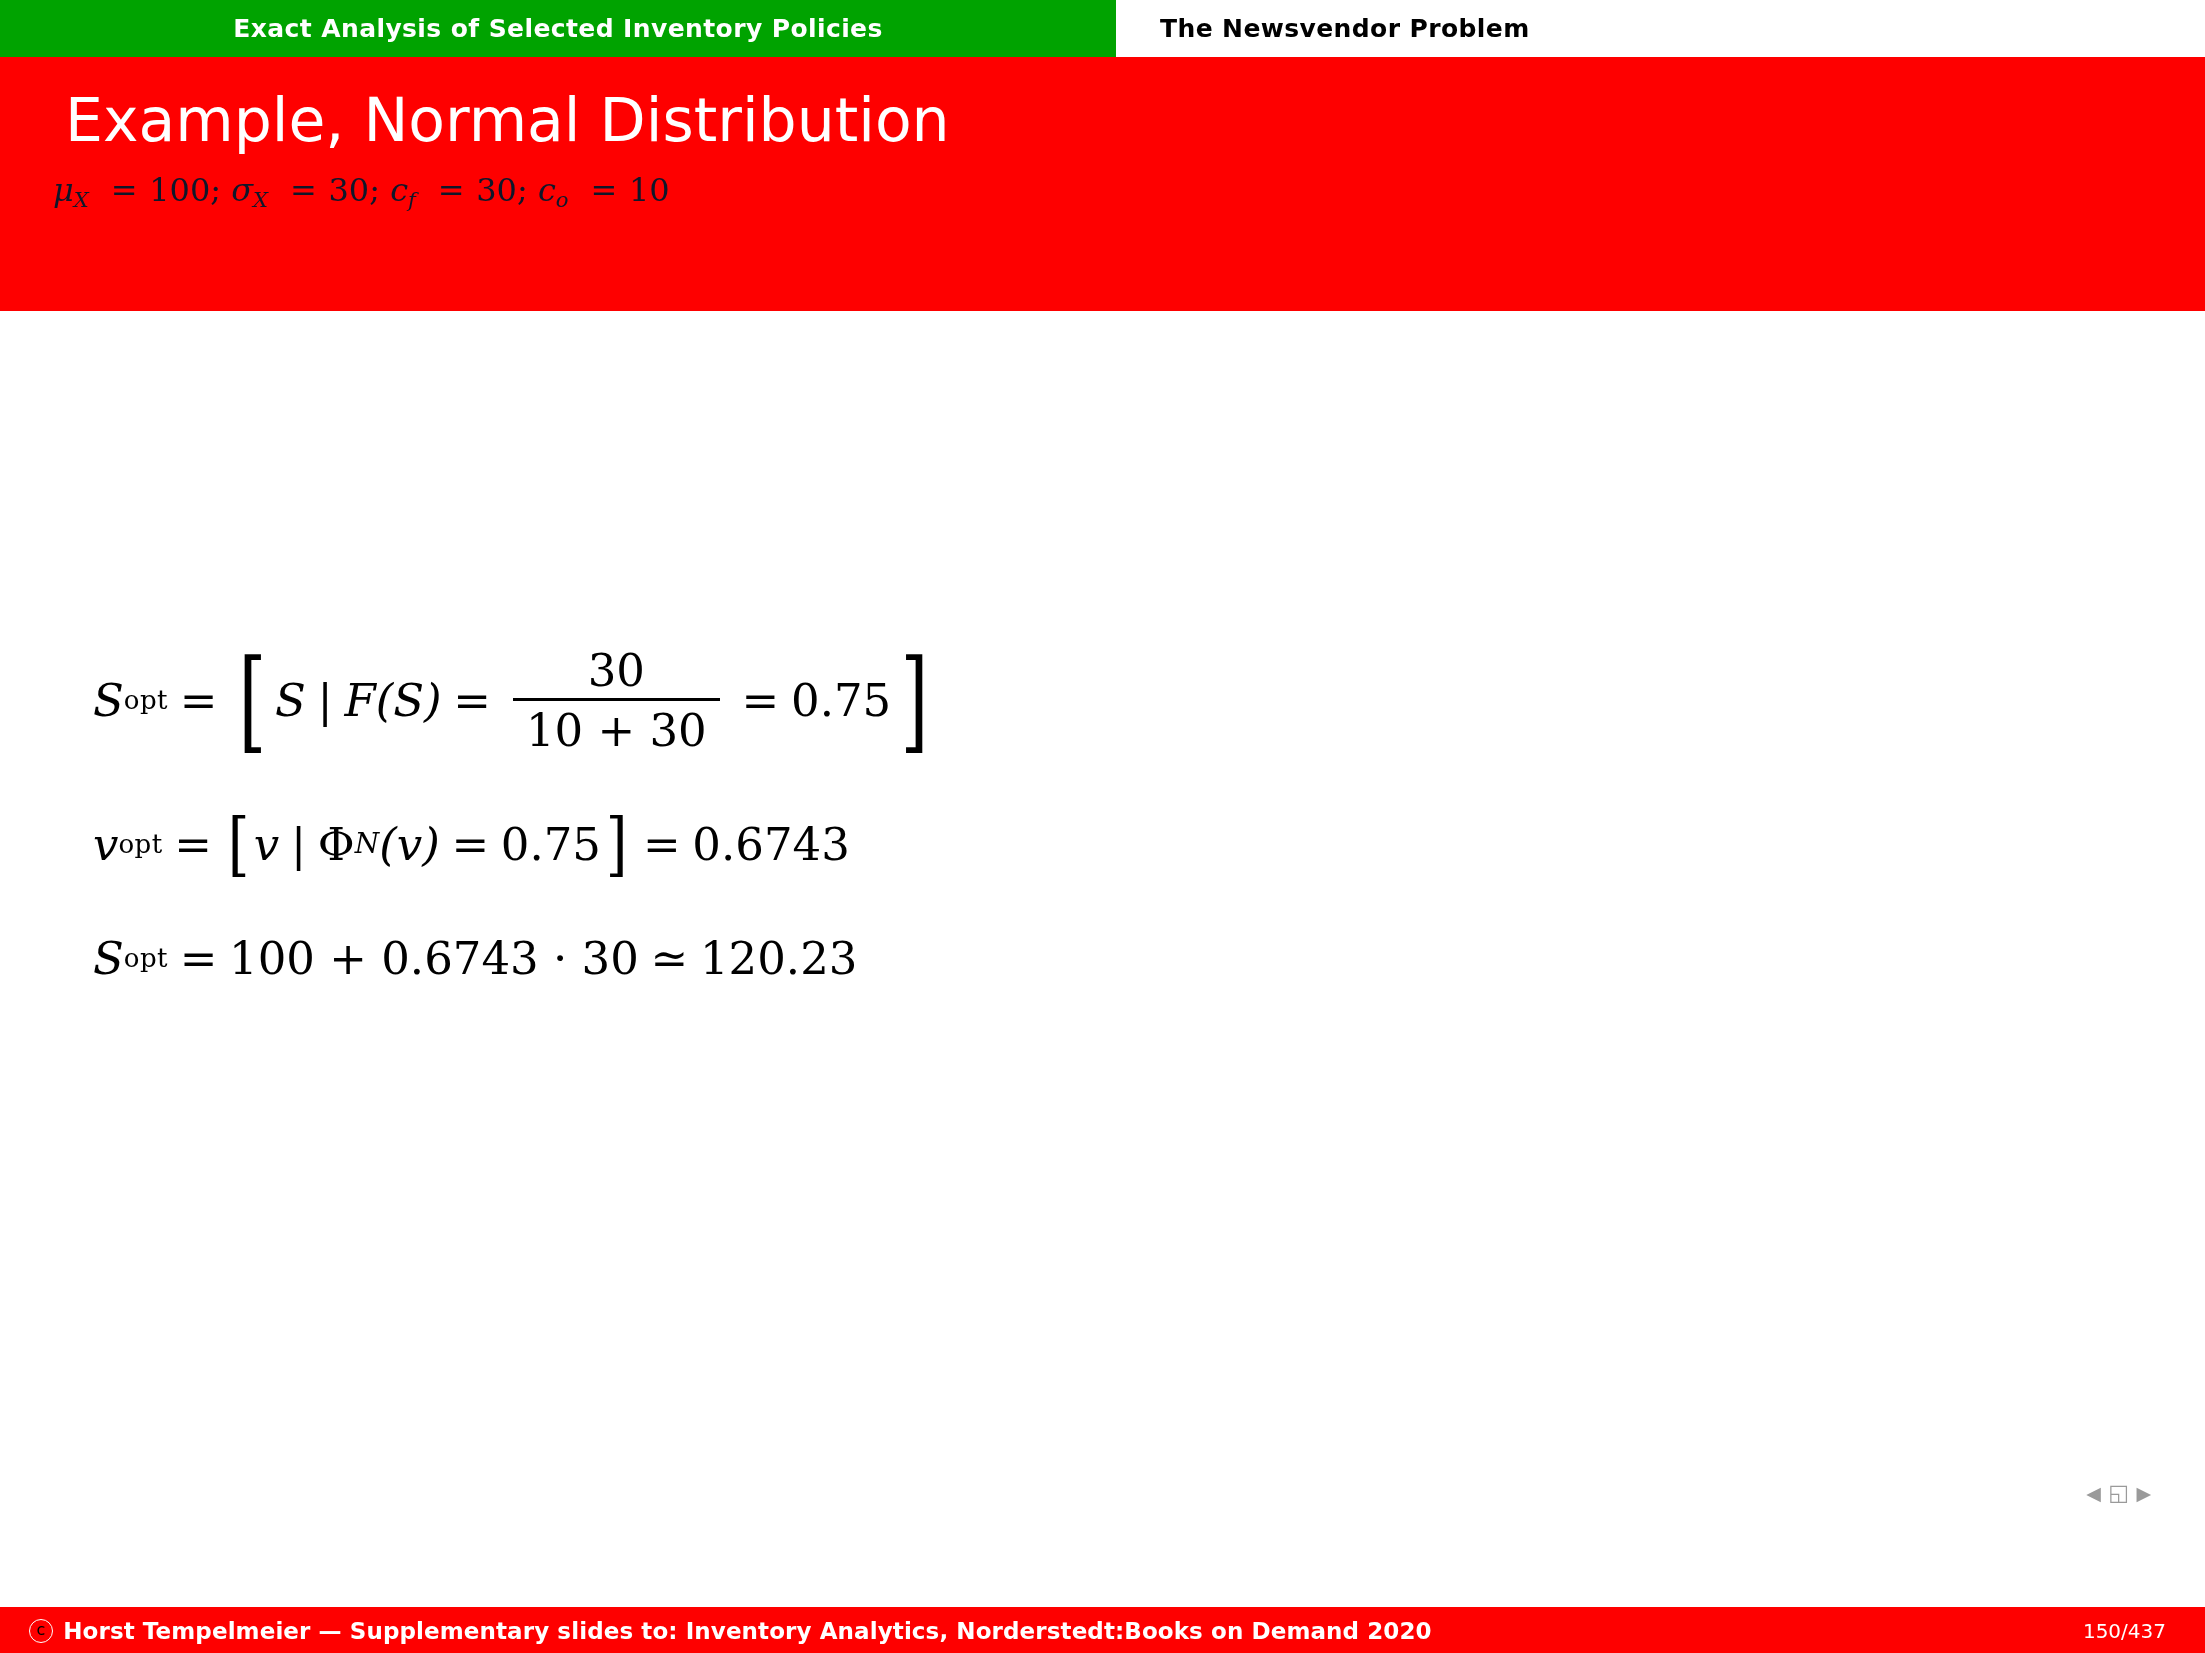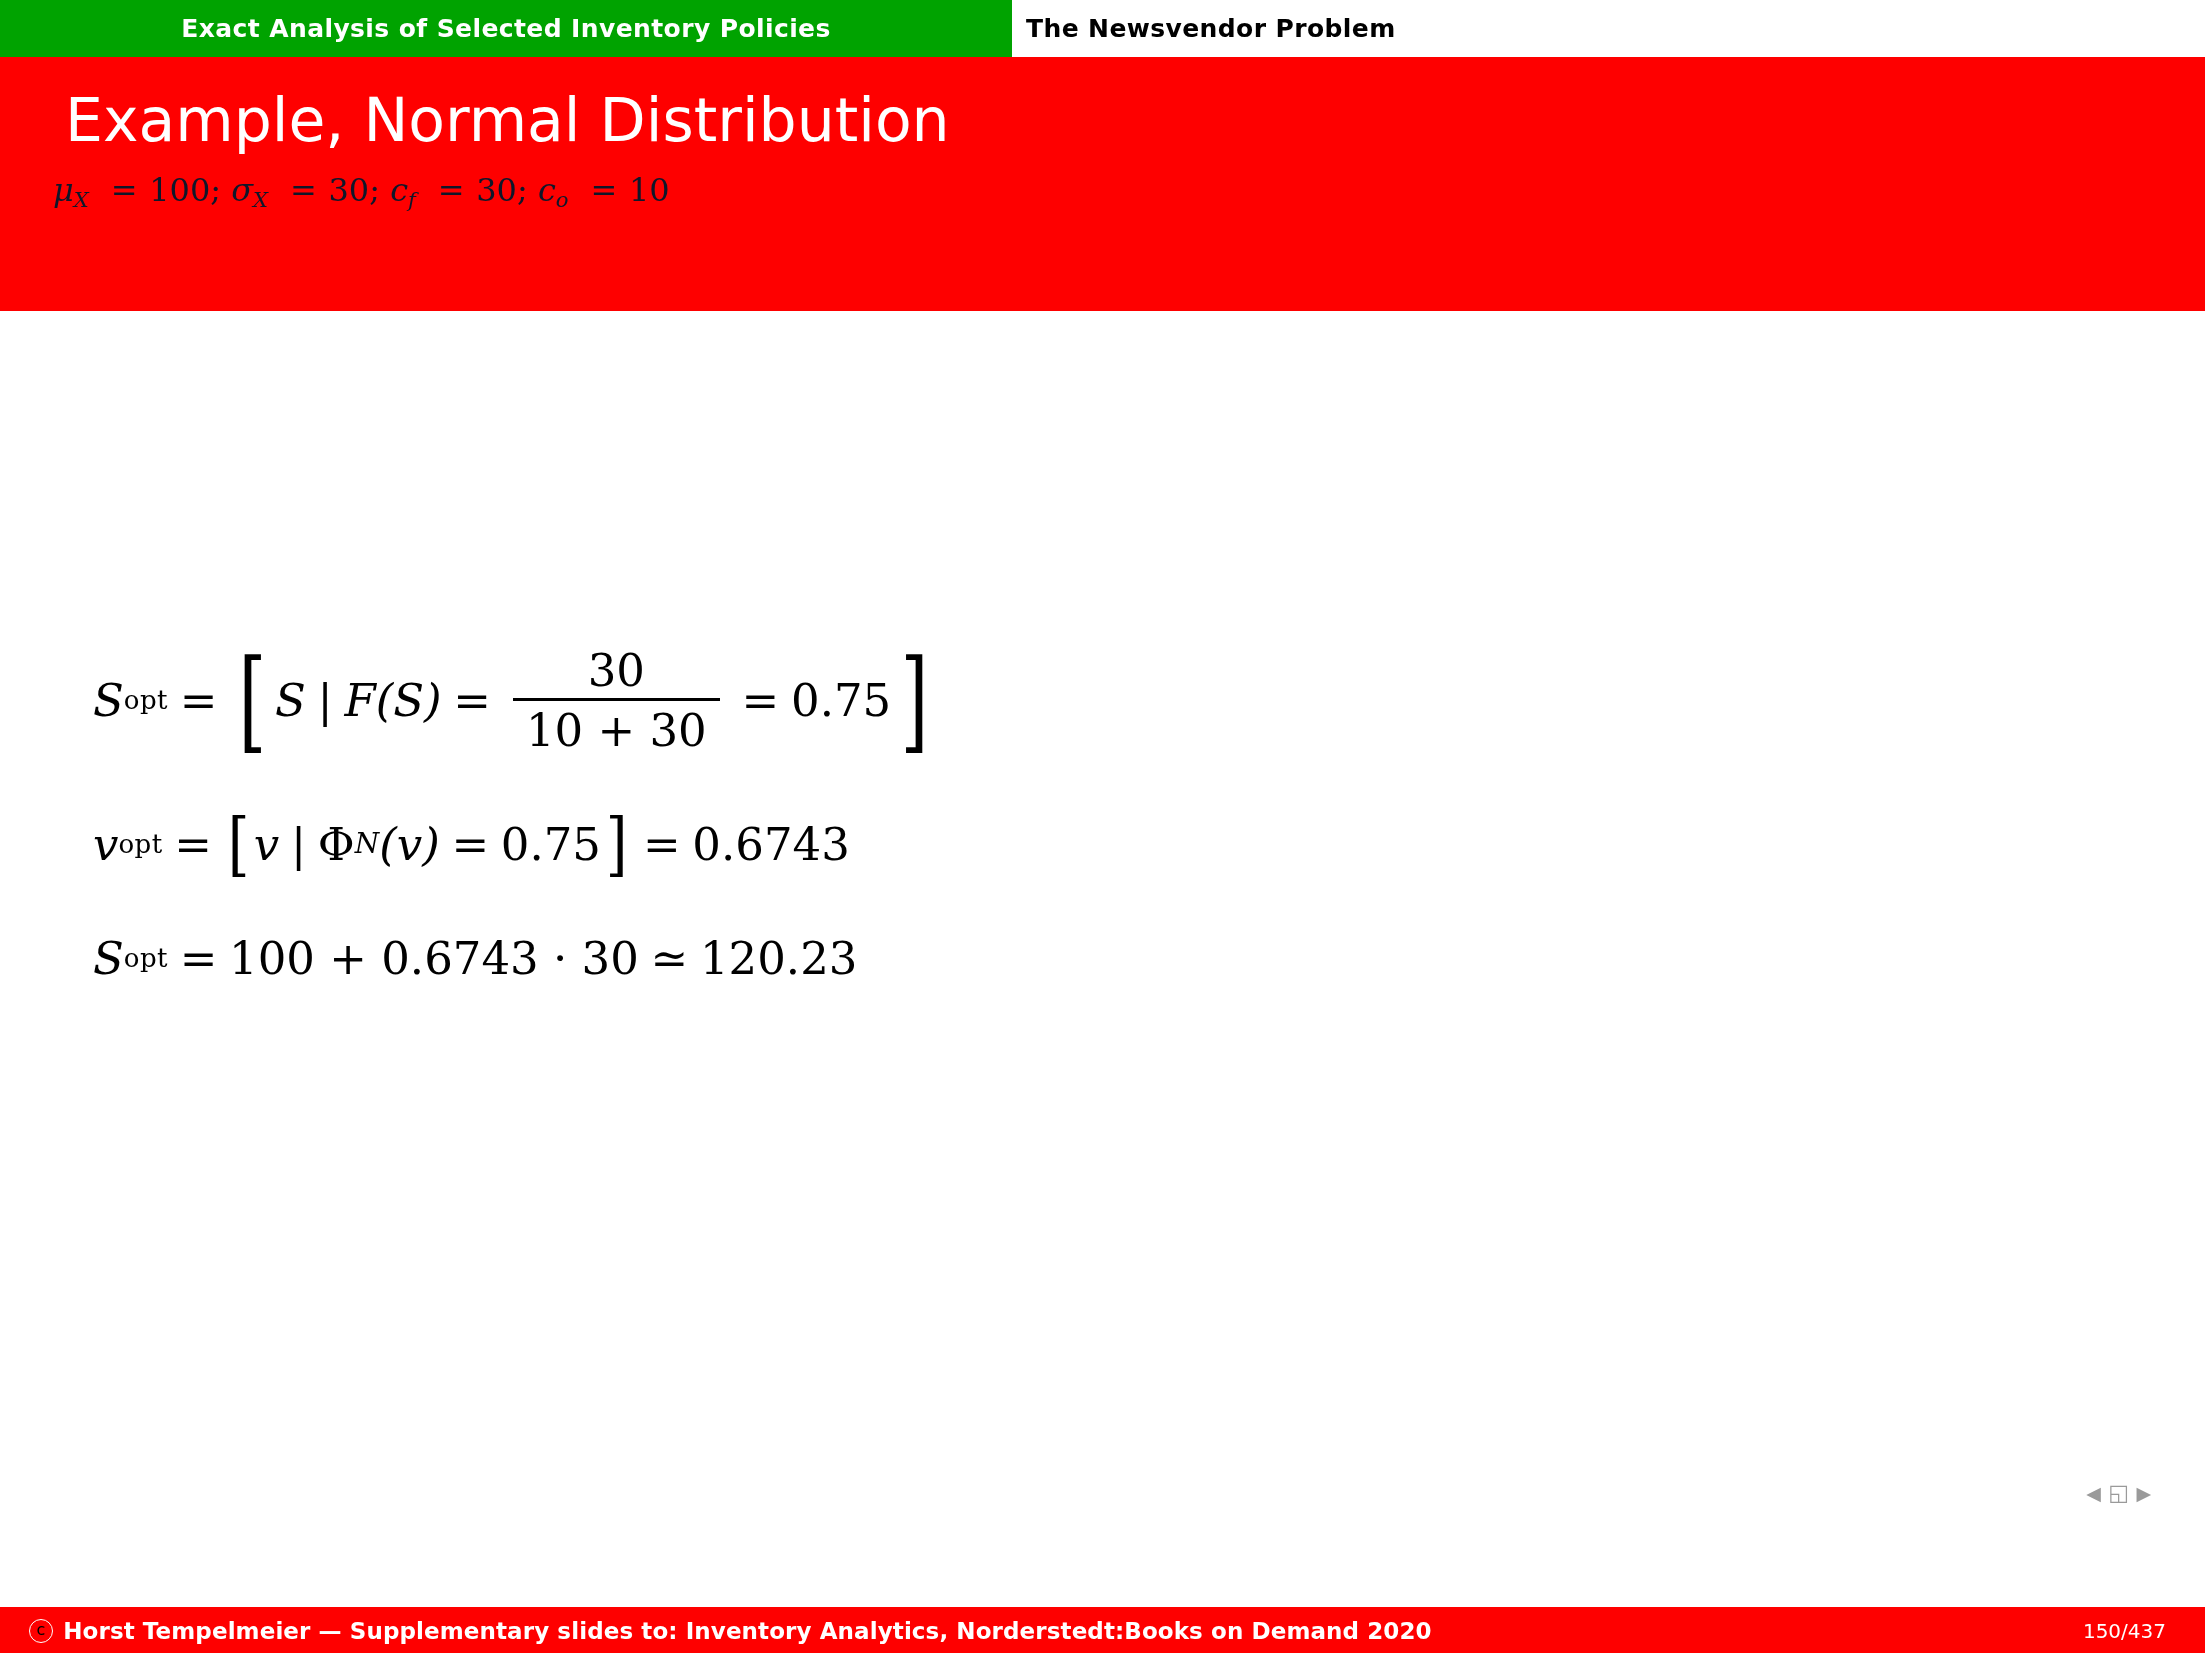--- a/index.html
+++ b/index.html
@@ -20,38 +20,38 @@
     position: absolute;
     top: 0; left: 0;
     width: 2205px;
     height: 57px;
     background: #ffffff;
     display: flex;
     align-items: stretch;
   }
   .topbar-left {
     background: #00a300;
-    width: 1012px;
+    width: 1116px;
     display: flex;
     align-items: center;
     justify-content: center;
   }
   .topbar-left span {
     color: #ffffff;
     font-size: 25px;
     font-weight: bold;
     letter-spacing: 0.4px;
     white-space: nowrap;
   }
   .topbar-right {
     flex: 1;
     background: #ffffff;
     display: flex;
     align-items: center;
-    padding-left: 14px;
+    padding-left: 44px;
   }
   .topbar-right span {
     color: #000000;
     font-size: 25px;
     font-weight: bold;
     letter-spacing: 0.4px;
     white-space: nowrap;
   }
 
   

